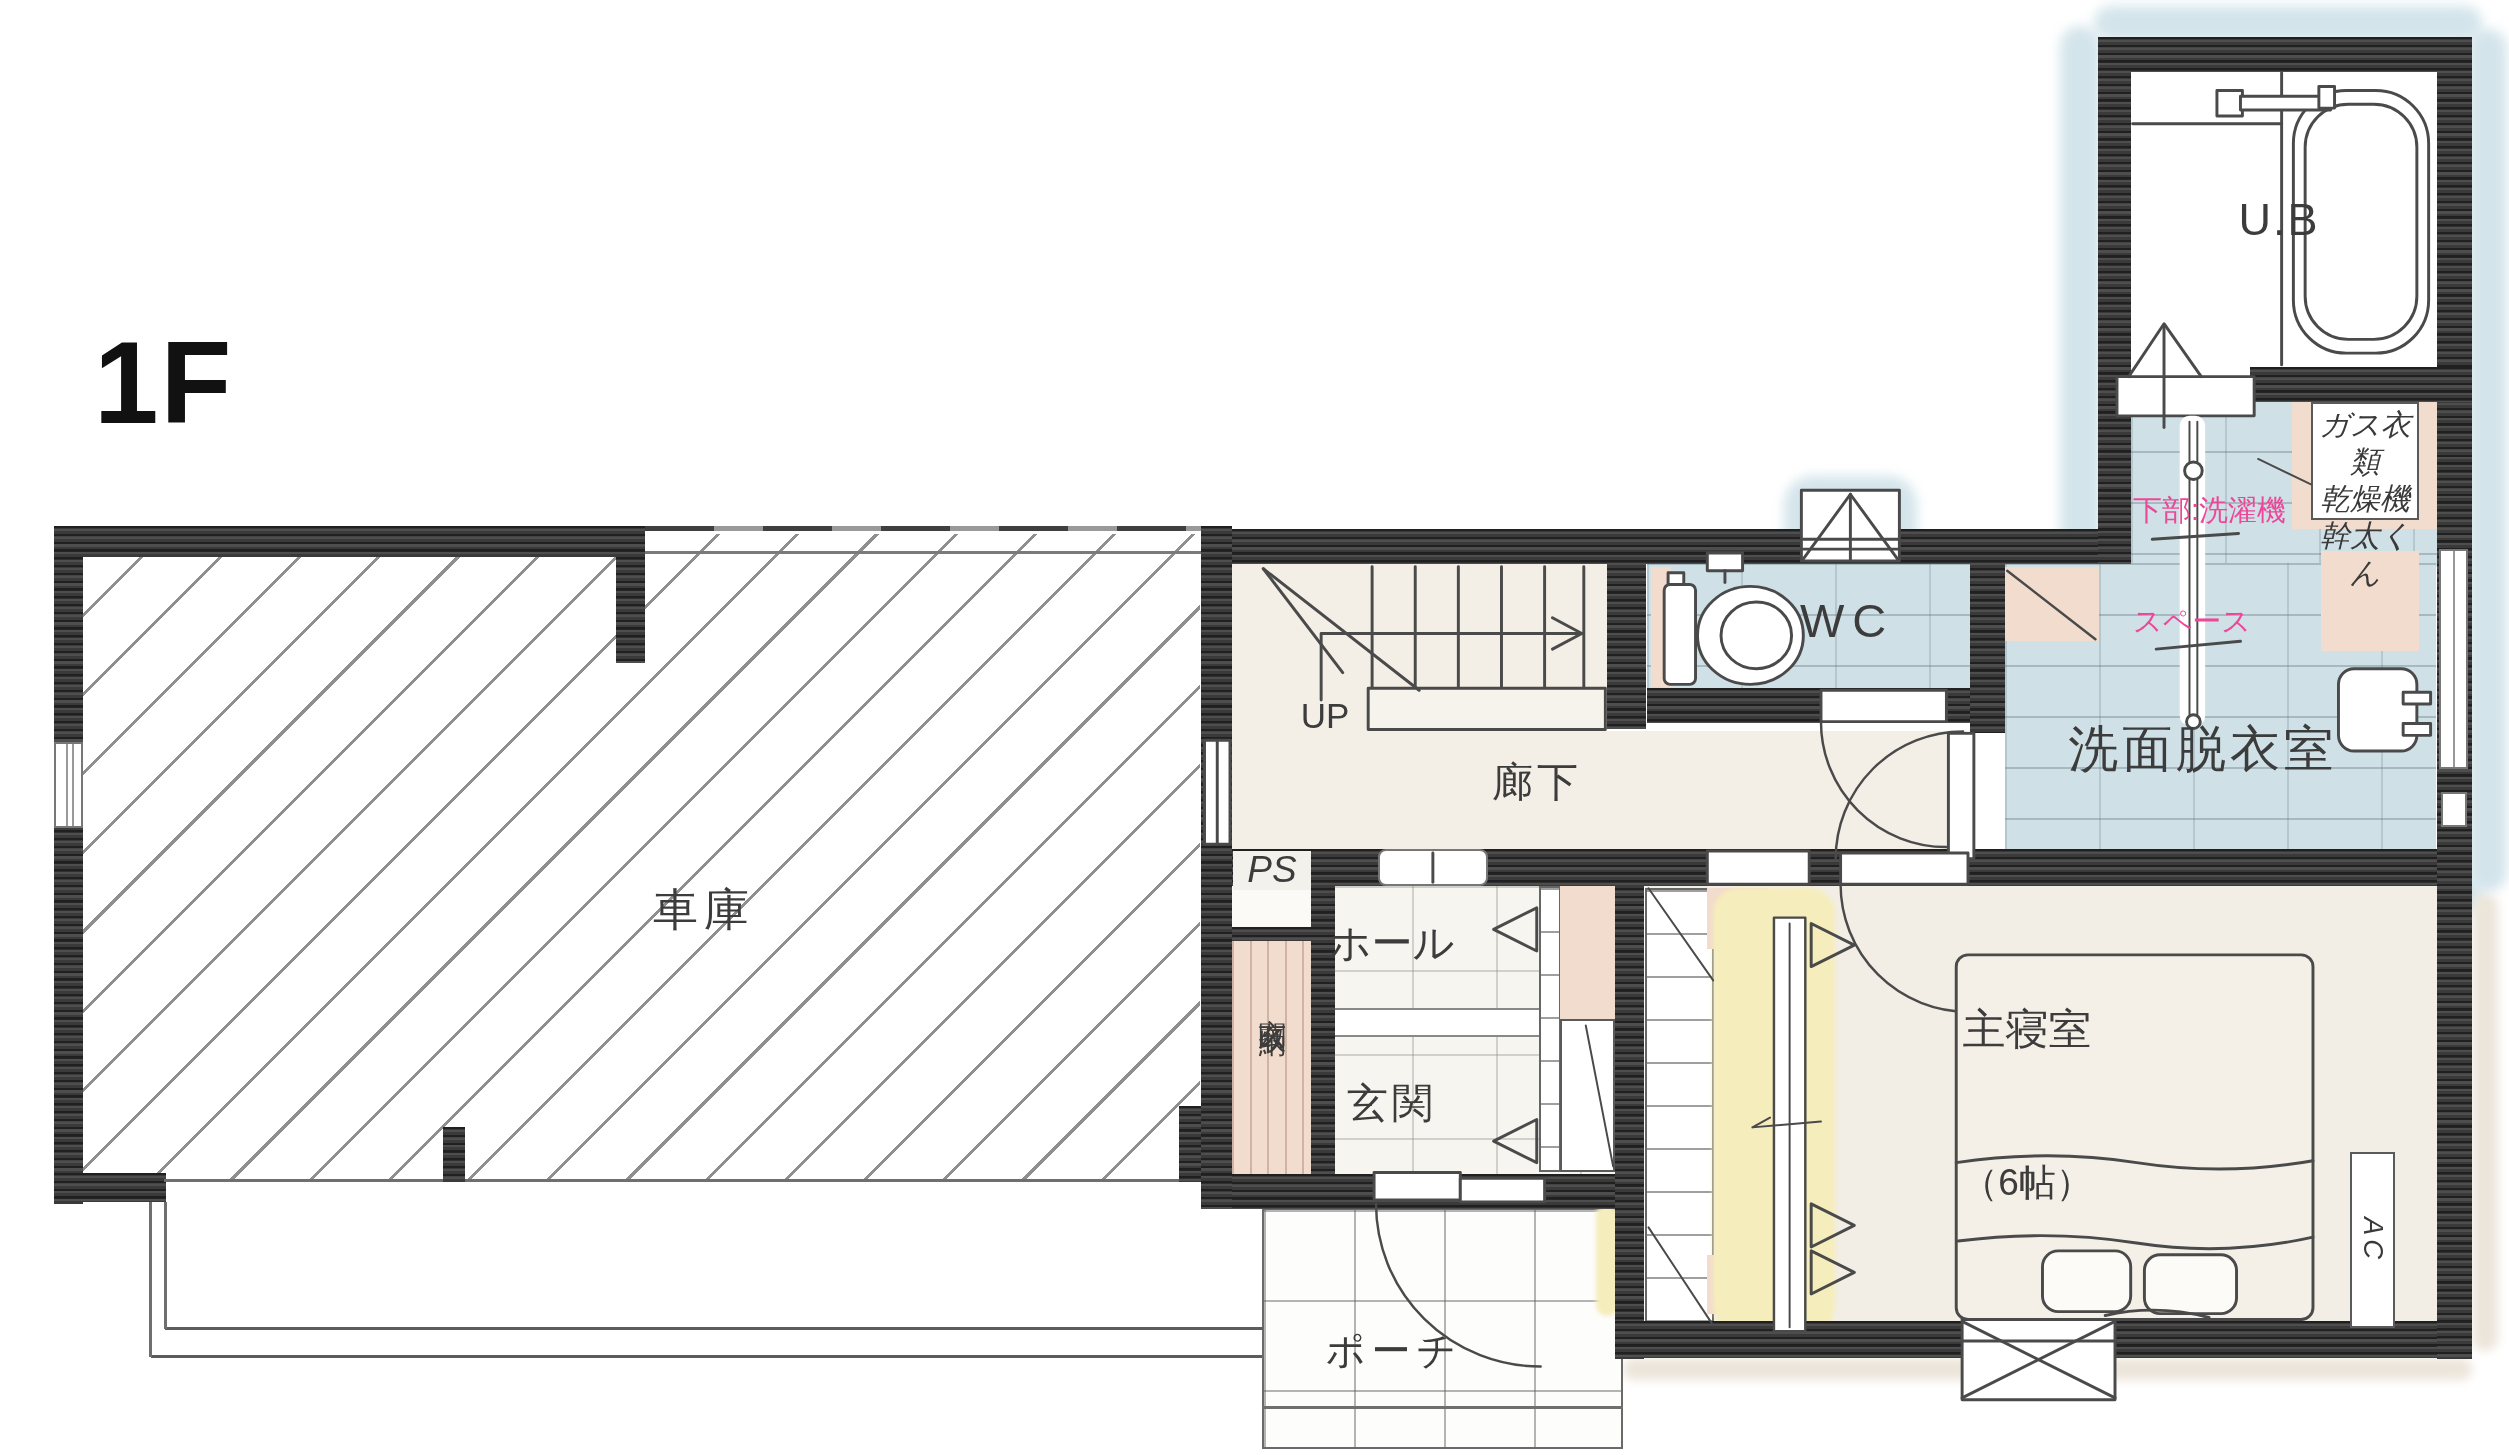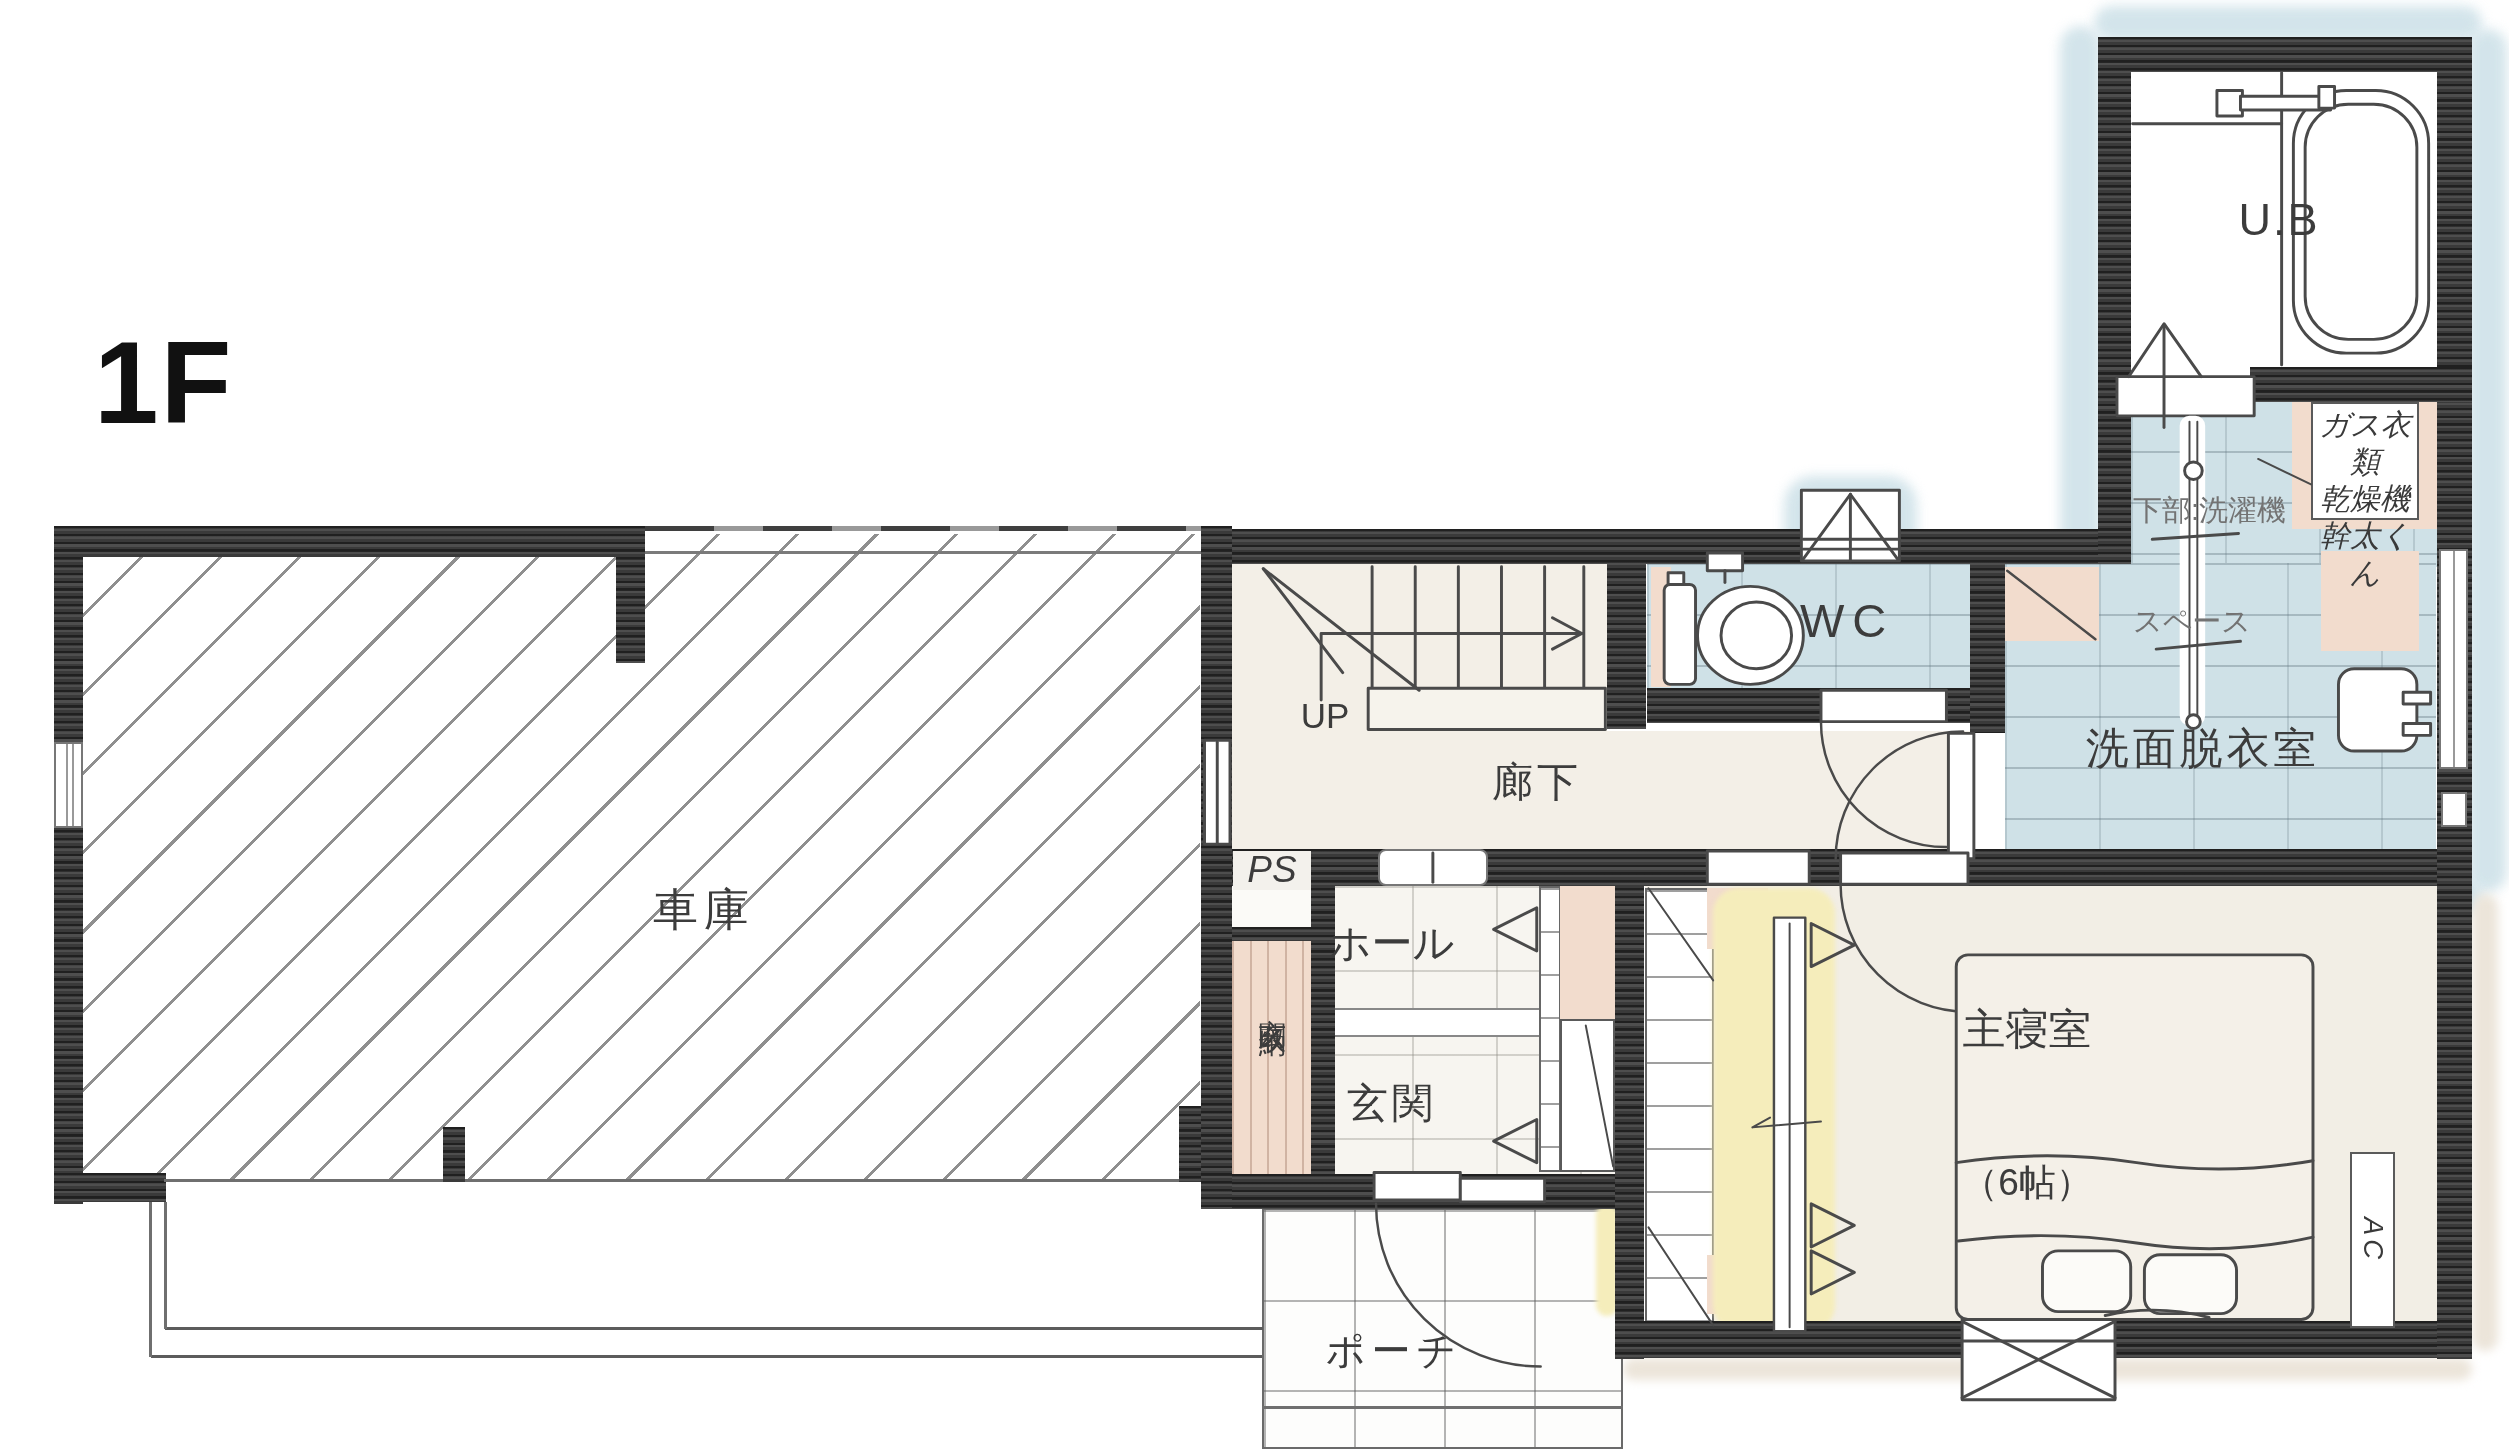--- a/index.html
+++ b/index.html
@@ -33,21 +33,21 @@
   .blob-blue{position:absolute;background:#cfe2e9;filter:blur(5.9px);border-radius:29px;opacity:.9;}
   .blob-beige{position:absolute;background:#ece5da;filter:blur(4.9px);border-radius:19.6px;}
   .white-box{position:absolute;background:#fff;border:2.9px solid #5a5a5a;box-sizing:border-box;font-style:italic;}
   .thinline{position:absolute;background:#6f6f6f;}
   
   .shelf-v{position:absolute;background:#fff;border:2px solid #666;box-sizing:border-box;
     background-image:repeating-linear-gradient(180deg, rgba(80,80,80,.55) 0 2px, rgba(0,0,0,0) 2px 43px);}
   .storage-lines{background-image:repeating-linear-gradient(90deg, rgba(130,85,65,.30) 0 2px, rgba(0,0,0,0) 2px 17.6px);}
   
   .lbl{position:absolute;transform:translate(-50%,-50%);white-space:pre;color:#3c3c3c;text-align:center;line-height:1.2;}
-  .lbl-tl{position:absolute;white-space:pre;color:#737373;text-align:left;}
+  .lbl-tl{position:absolute;white-space:pre;color:#ec4899;text-align:left;}
   .vtext{writing-mode:vertical-rl;letter-spacing:3.9px;}
   svg.overlay{position:absolute;left:0;top:0;pointer-events:none;}
 </style>
 </head>
 <body>
 
 <div id="plan">
 
   <div class="blob-blue" style="left:2060px;top:25.5px;width:41px;height:537px;"></div>
   <div class="blob-blue" style="left:2094px;top:5.9px;width:388px;height:35px;"></div>
@@ -234,21 +234,21 @@
     </g>
   </svg>
 
   <div class="lbl-tl" style="left:94px;top:316px;font-size:116px;font-weight:800;letter-spacing:2px;color:#111;">1F</div>
 
   <div class="lbl" style="left:704px;top:910px;font-size:45px;letter-spacing:5.9px;">車庫</div>
   <div class="lbl" style="left:1325px;top:716px;font-size:35px;">UP</div>
   <div class="lbl" style="left:1537px;top:783px;font-size:41px;letter-spacing:3.9px;">廊下</div>
   <div class="lbl" style="left:1847px;top:621px;font-size:47px;letter-spacing:7.8px;">WC</div>
   <div class="lbl" style="left:2279px;top:220px;font-size:45px;letter-spacing:2px;">U.B</div>
-  <div class="lbl" style="left:2203px;top:749px;font-size:43px;letter-spacing:3.9px;">洗面脱衣室</div>
+  <div class="lbl" style="left:2203px;top:749px;font-size:50px;letter-spacing:3.9px;">洗面脱衣室</div>
   <div class="lbl" style="left:1272px;top:870px;font-size:37px;font-style:italic;">PS</div>
   <div class="lbl vtext" style="left:1272px;top:1005px;font-size:27.4px;">玄関収納</div>
   <div class="lbl" style="left:1392px;top:944px;font-size:41px;">ホール</div>
   <div class="lbl" style="left:1392px;top:1104px;font-size:41px;letter-spacing:3.9px;">玄関</div>
   <div class="lbl" style="left:1386px;top:1351px;font-size:39px;letter-spacing:5.9px;margin-left:8px;">ポーチ</div>
 
 
 
   <div class="lbl" style="left:2027px;top:1106px;font-size:43px;line-height:51px;">
     <div>主寝室</div>

